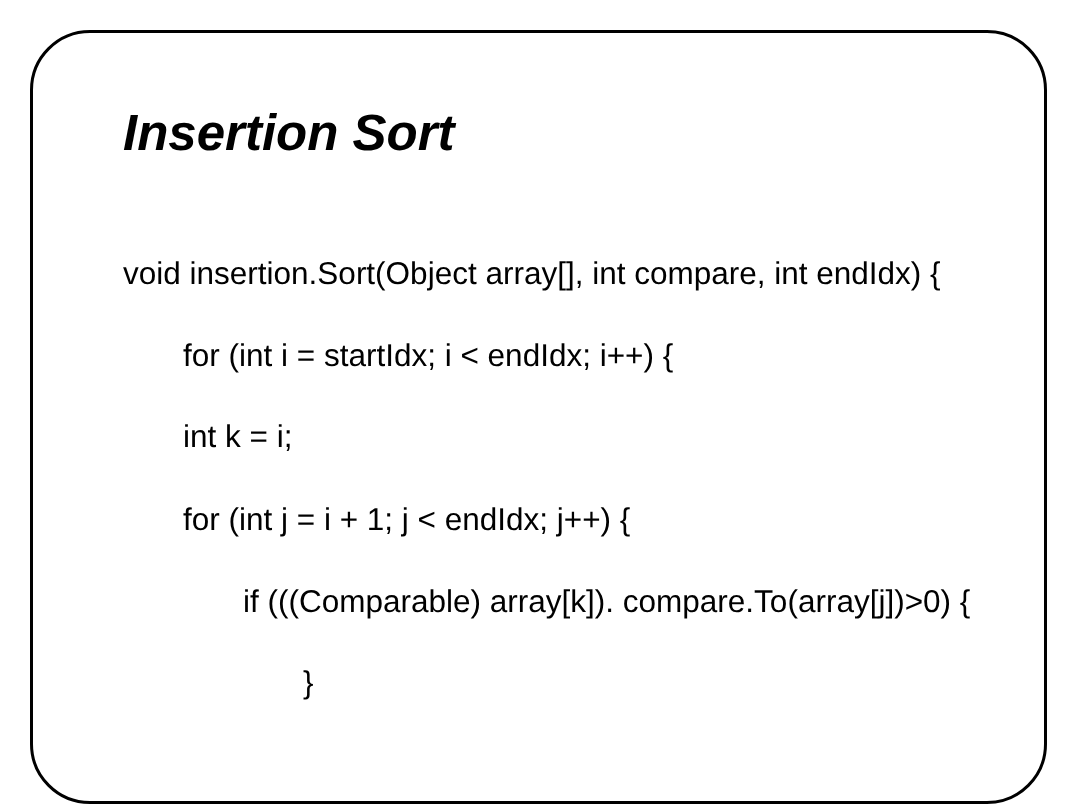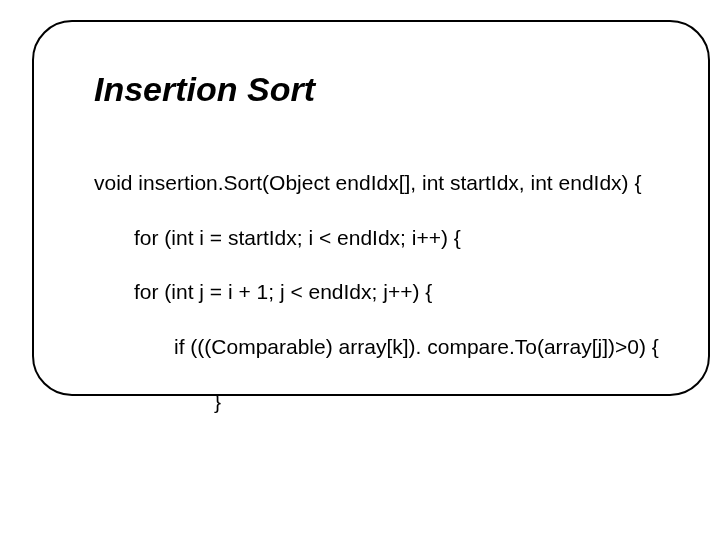--- a/index.html
+++ b/index.html
@@ -9,25 +9,24 @@
     height: 540px;
     background: #ffffff;
     font-family: Arial, Helvetica, sans-serif;
     overflow: hidden;
   }
   .slide-frame {
     position: absolute;
     left: 20px;
     top: 20px;
     width: 678px;
-    height: 376px;
+    height: 516px;
     border: 2px solid #000;
     border-radius: 40px;
     box-sizing: border-box;
-    margin-left: 12px;
   }
   .title {
     position: absolute;
     left: 60px;
     top: 48px;
     font-style: italic;
     font-weight: bold;
     font-size: 34px;
     color: #000;
   }
@@ -45,22 +44,23 @@
   .ind2 { margin-left: 80px; }
   .ind3 { margin-left: 120px; }
   .ind4 { margin-left: 160px; }
 </style>
 </head>
 <body>
 
 <div class="slide-frame">
   <div class="title">Insertion Sort</div>
   <div class="code-block">
-<div>void insertion.Sort(Object endIdx[], int startIdx, int endIdx) {</div>
+<div>void insertion.Sort(Object array[], int compare, int endIdx) {</div>
 <div class="ind1">for (int i = startIdx; i &lt; endIdx; i++) {</div>
+<div class="ind1">int k = i;</div>
 <div class="ind1">for (int j = i + 1; j &lt; endIdx; j++) {</div>
 <div class="ind2">if (((Comparable) array[k]). compare.To(array[j])&gt;0) {</div>
 <div class="ind3">}</div>
 
 
 
 
   </div>
 </div>
 

